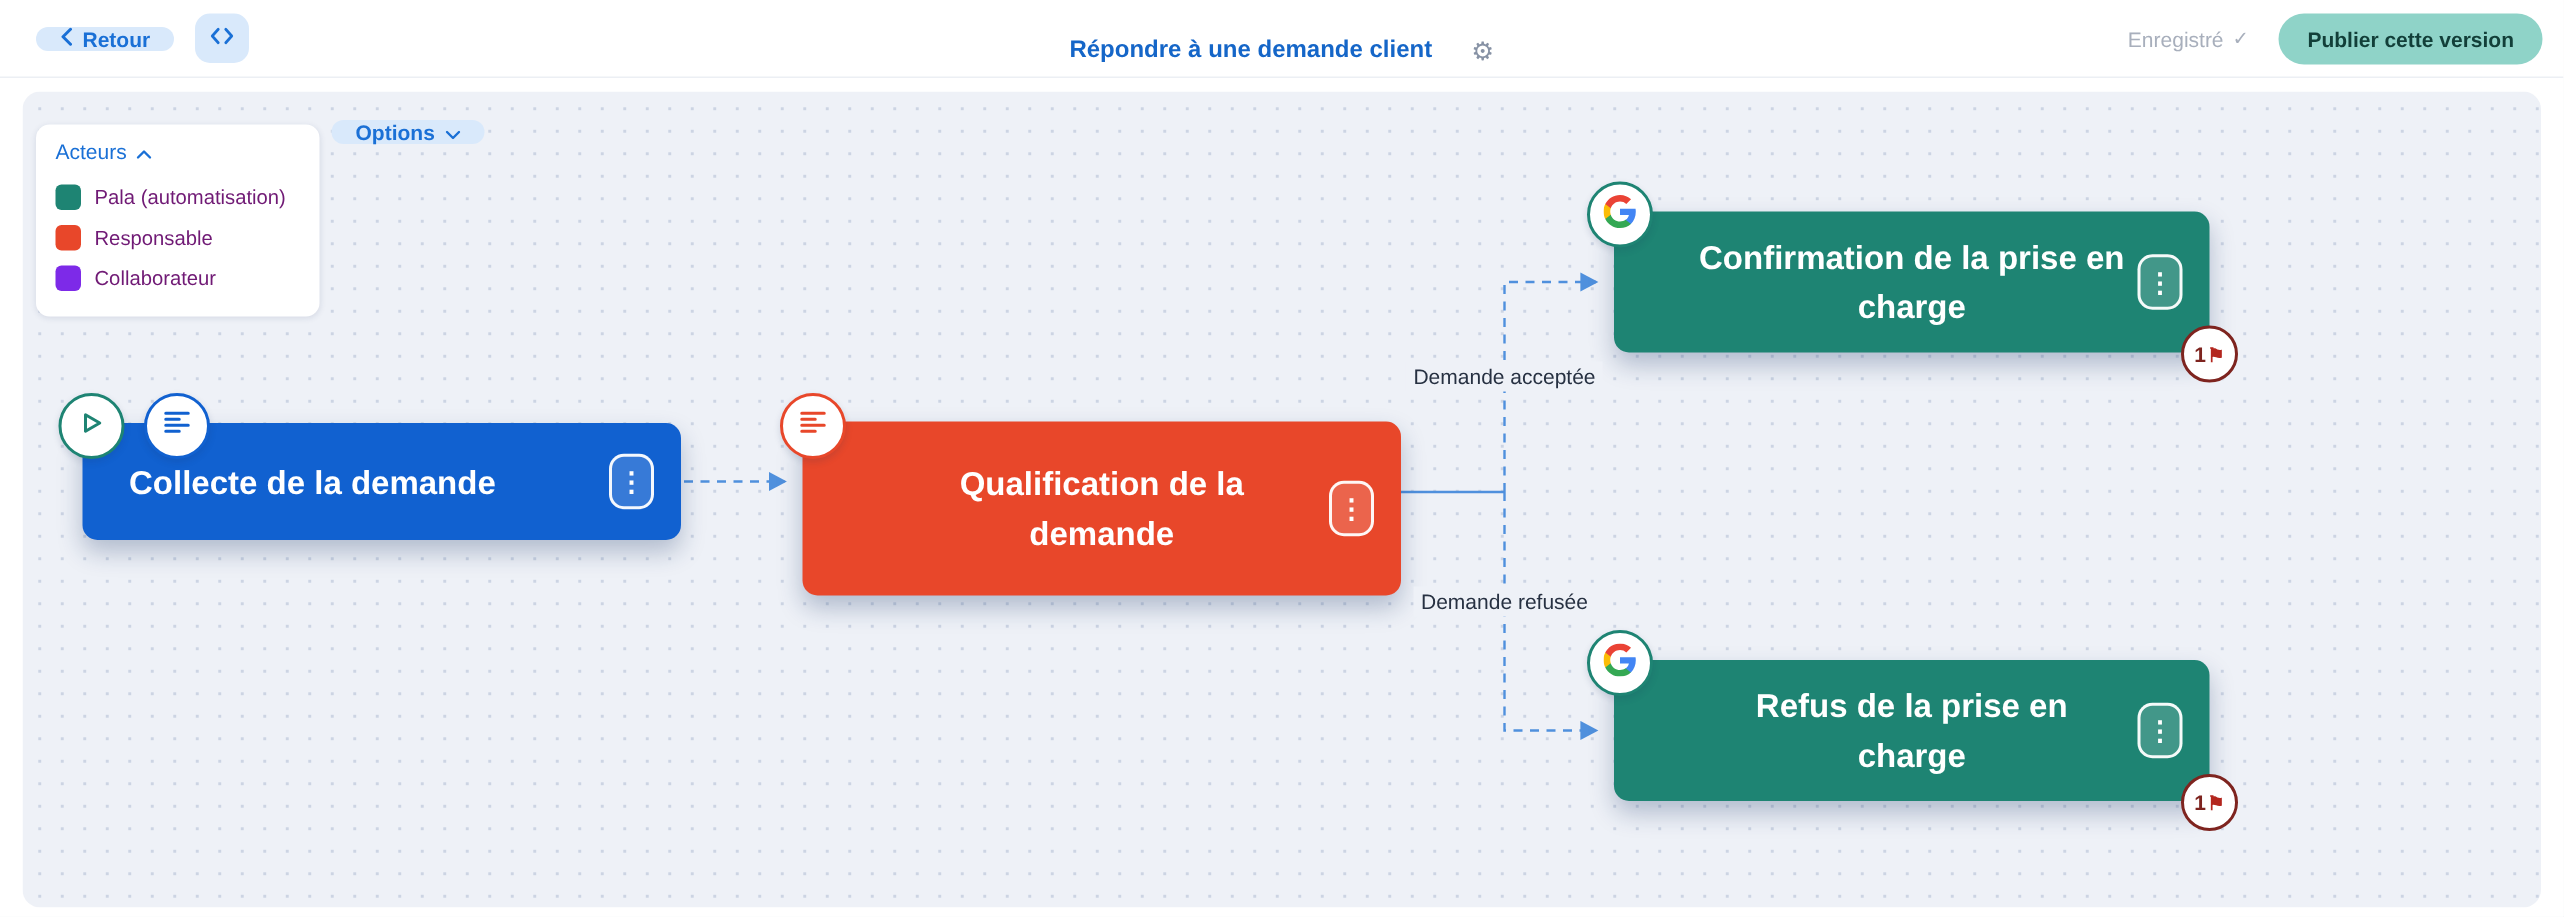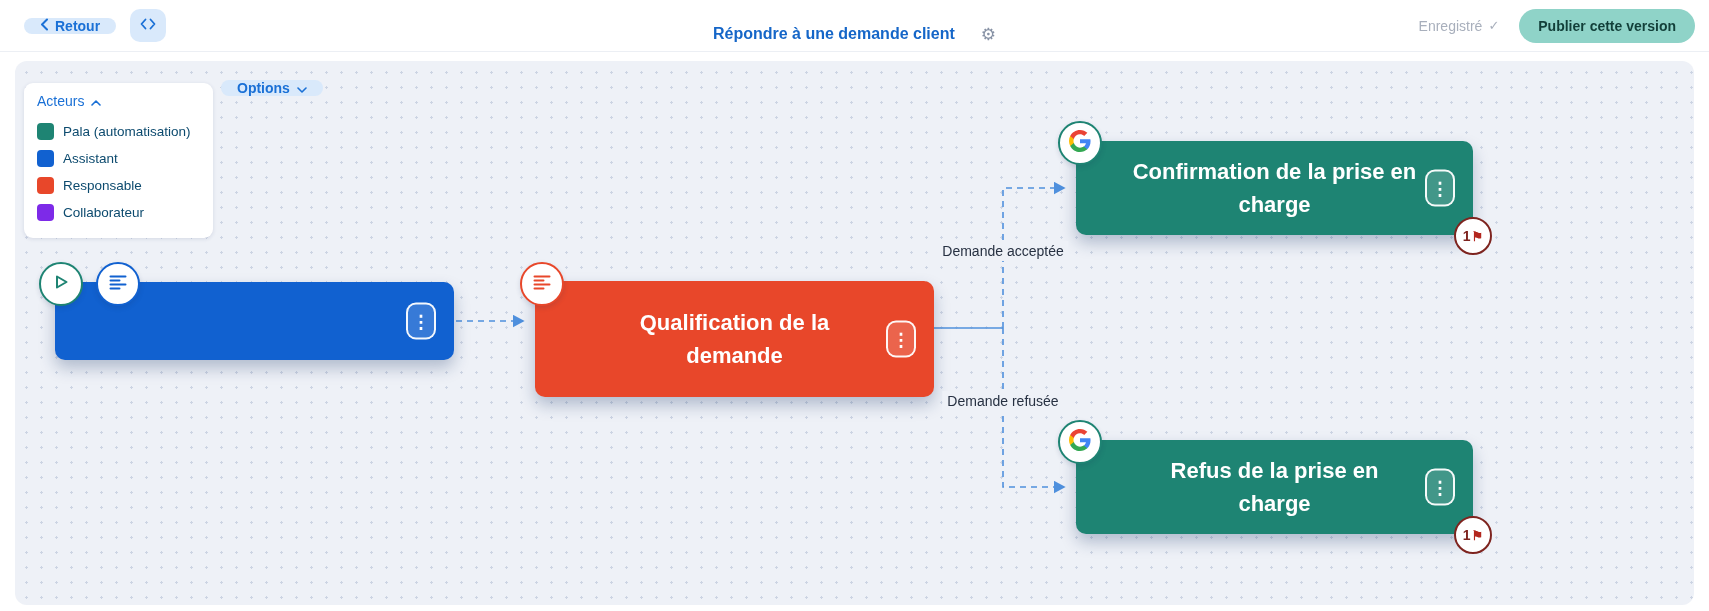--- a/index.html
+++ b/index.html
@@ -33,21 +33,21 @@
             background-size:15px 15px; background-position:4px 4px; }
 
   
   .legend { position:absolute; left:9px; top:22px; width:189px; background:#ffffff;
             border-radius:9px; box-shadow:0 1px 4px rgba(25,45,90,0.12);
             padding:10px 13px 12px 13px; z-index:10; }
   .legend-head { display:flex; align-items:center; gap:7px; color:#1a70d6; font-size:14px;
                  cursor:pointer; margin-bottom:9px; }
   .legend-item { display:flex; align-items:center; gap:9px; padding:5px 0; }
   .legend-swatch { width:17px; height:17px; border-radius:4px; flex:0 0 auto; }
-  .legend-label { font-size:13.5px; color:#0c4a6e; white-space:nowrap; }
+  .legend-label { font-size:13.5px; color:#701a75; white-space:nowrap; }
 
   
   .options-btn { position:absolute; left:206px; top:19px; z-index:10; }
 
   
   .edges { position:absolute; left:0; top:0; width:100%; height:100%; z-index:1; pointer-events:none; }
 
   
   .node { position:absolute; border-radius:10px; display:flex; align-items:center;
           color:#ffffff; font-weight:bold; font-size:22px; z-index:5;
@@ -139,43 +139,40 @@
           <svg width="10" height="6" viewBox="0 0 10 6">
               <path d="M1 5 L5 1 L9 5" stroke="#1a70d6" stroke-width="1.6" fill="none" stroke-linecap="round" stroke-linejoin="round"></path>
             </svg>
         </span>
       </div>
       <div class="legend-item">
         <span class="legend-swatch" style="background-color: rgb(30, 132, 115);"></span>
         <span class="legend-label">Pala (automatisation)</span>
       </div>
       <div class="legend-item">
-        <span class="legend-swatch" style="background-color: rgb(17, 97, 208);"></span>
-        <span class="legend-label">Assistant</span>
-      </div>
-      <div class="legend-item">
         <span class="legend-swatch" style="background-color: rgb(232, 71, 42);"></span>
         <span class="legend-label">Responsable</span>
       </div>
       <div class="legend-item">
         <span class="legend-swatch" style="background-color: rgb(125, 42, 232);"></span>
         <span class="legend-label">Collaborateur</span>
       </div>
     </div>
 
     <button class="pill-blue options-btn">
       <span>Options</span>
       <span>
         <svg width="10" height="6" viewBox="0 0 10 6">
             <path d="M1 1 L5 5 L9 1" stroke="#1a70d6" stroke-width="1.6" fill="none" stroke-linecap="round" stroke-linejoin="round"></path>
           </svg>
       </span>
     </button>
 
     <div class="node node-collecte" style="background-color: rgb(17, 97, 208);">
+      <span class="node-label">Collecte de la demande</span>
       <span class="kebab">⋮</span>
     </div>
     <div class="port port-teal" style="left:24px; top:201px;">
       <span>
         <svg width="15" height="16" viewBox="0 0 15 16">
             <path d="M3 2.5 L12.5 8 L3 13.5 Z" fill="none" stroke="#1e8473" stroke-width="2" stroke-linejoin="round"></path>
           </svg>
       </span>
     </div>
     <div class="port port-blue" style="left:81px; top:201px;">

